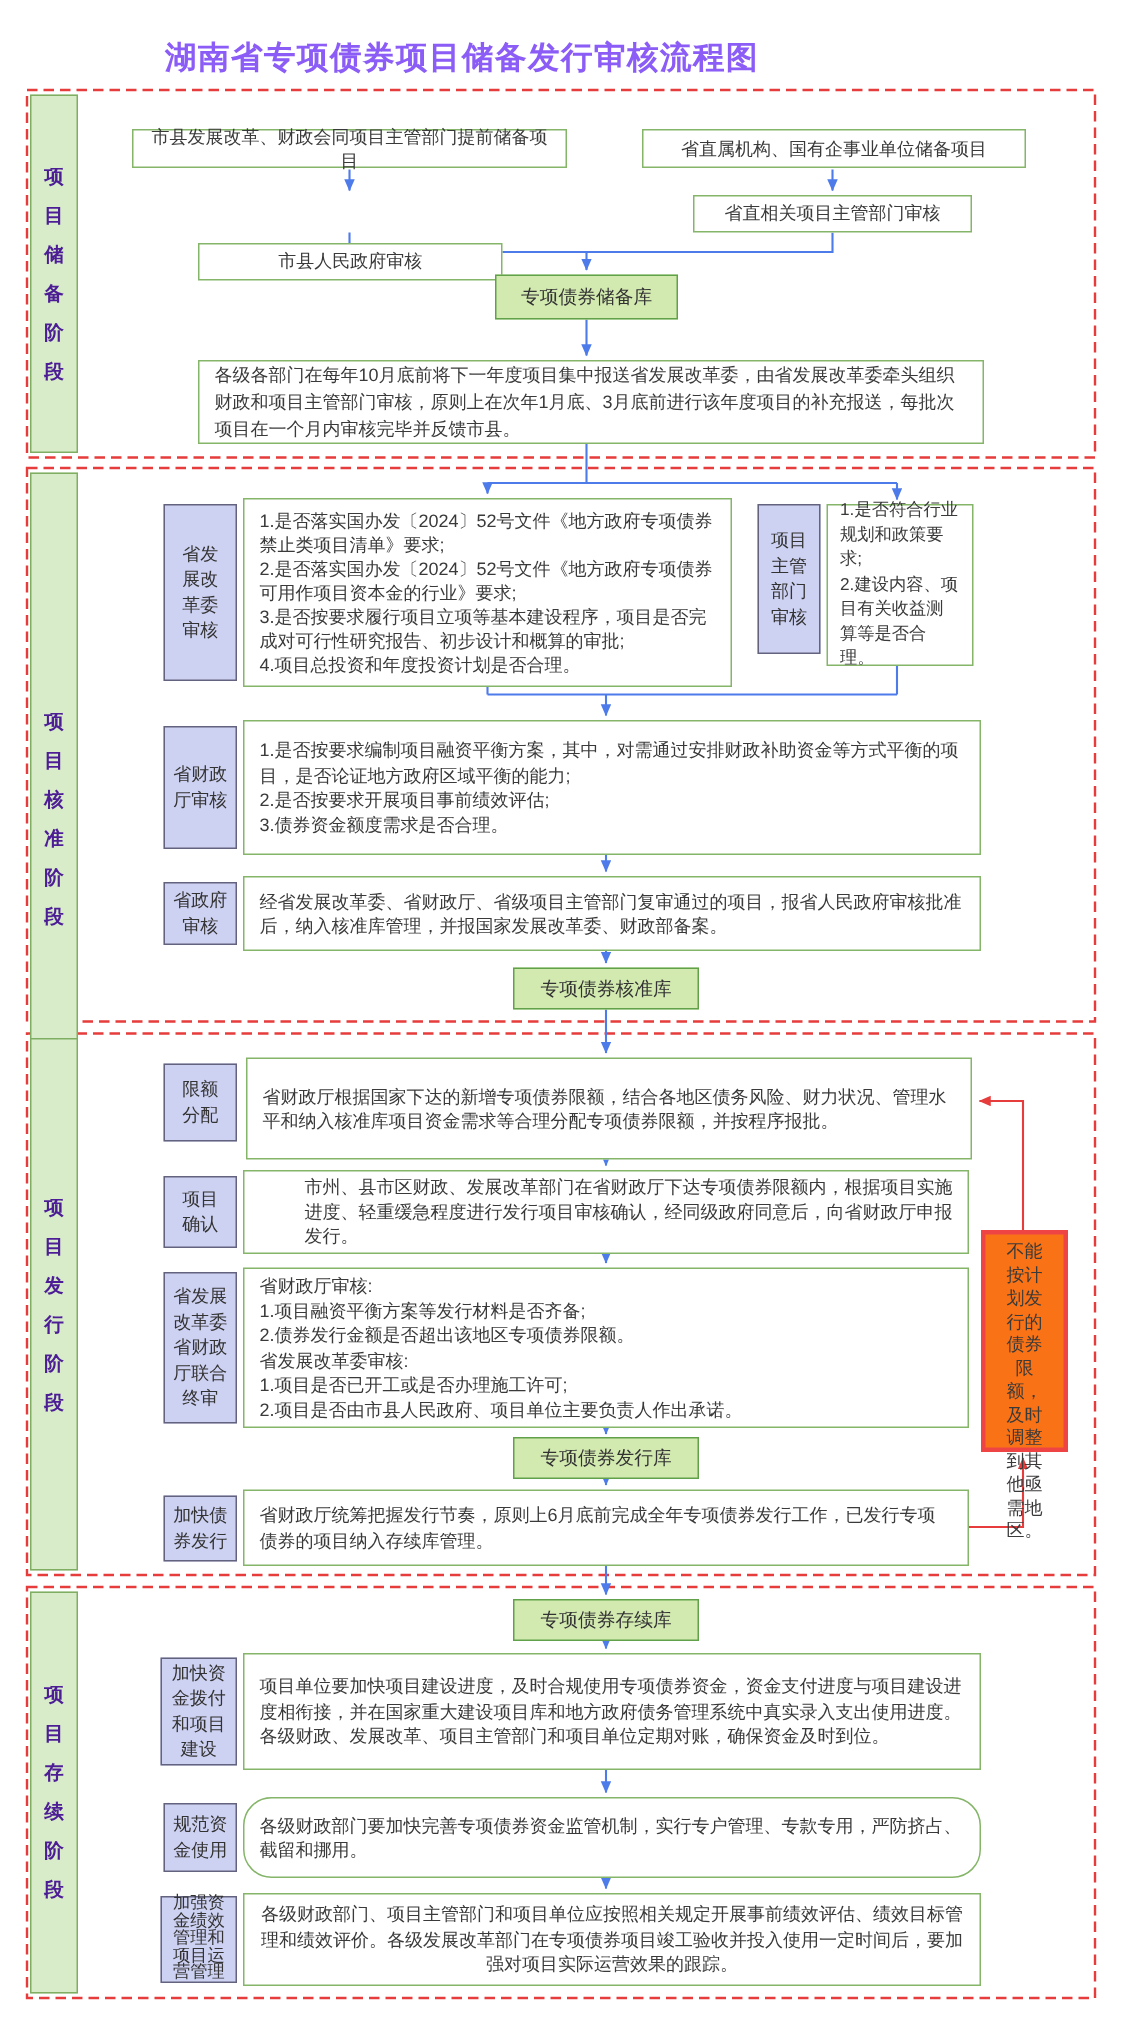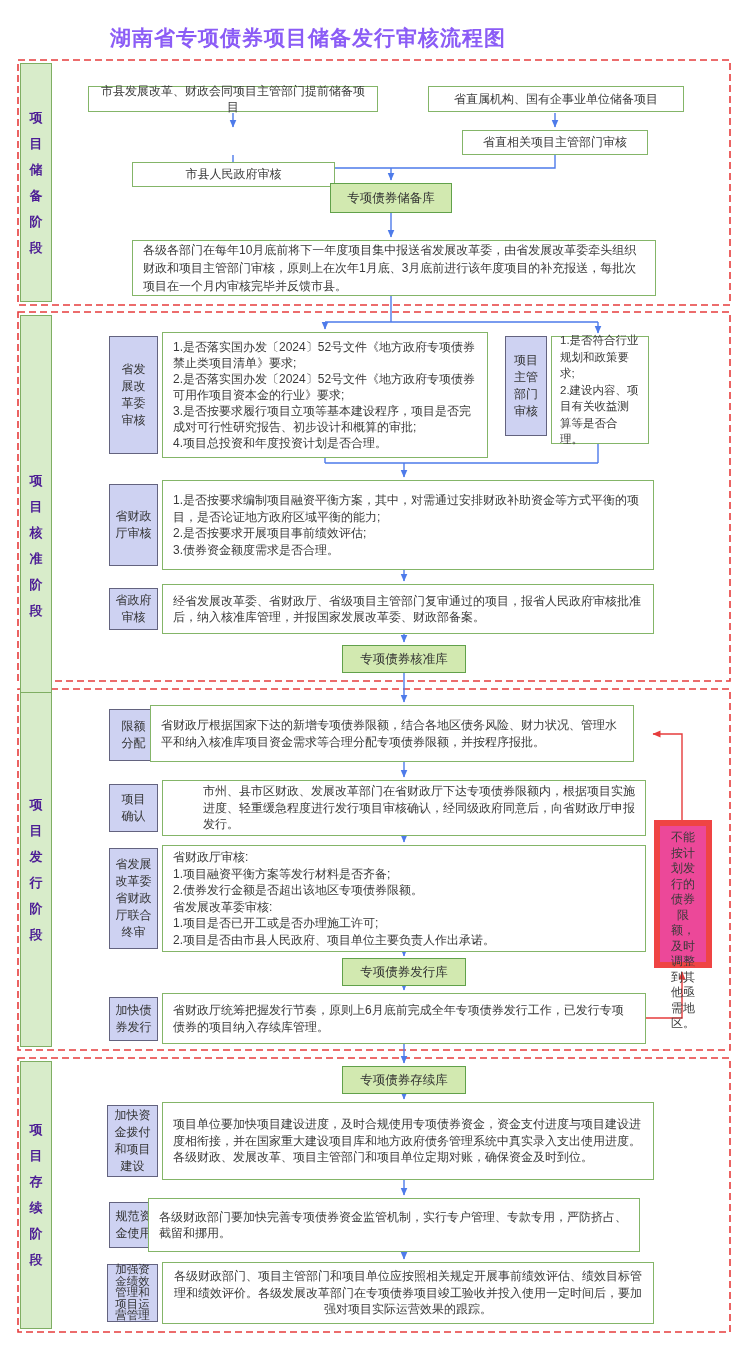--- a/index.html
+++ b/index.html
@@ -19,21 +19,21 @@
   .node.center{align-items:center;text-align:center;white-space:normal;}
   .node.small{font-size:11.5px;padding:4px 8px;}
   
   .lbl{position:absolute;background:#ced2f2;border:1px solid #63637f;box-sizing:border-box;
        display:flex;align-items:center;justify-content:center;text-align:center;
        font-size:12px;line-height:17px;white-space:pre-line;color:#333;z-index:10;}
   
   .pool{position:absolute;background:#d2e9b0;border:1px solid #61a14a;box-sizing:border-box;
         display:flex;align-items:center;justify-content:center;font-size:12.5px;color:#333;z-index:10;}
   
-  .sidenote{position:absolute;background:#ec4899;border:6px solid #ef4444;box-sizing:border-box;
+  .sidenote{position:absolute;background:#f97316;border:3px solid #ef4444;box-sizing:border-box;
         font-size:12px;line-height:15.5px;text-align:center;padding:4px 9px;color:#3a3a3a;z-index:10;}
   svg.layer{position:absolute;left:0;top:0;z-index:5;pointer-events:none;}
 </style>
 </head>
 <body>
 
 <div id="canvas">
 
   <div class="title">湖南省专项债券项目储备发行审核流程图</div>
 
@@ -130,21 +130,21 @@
   <div class="lbl" style="left:109px;top:588px;width:49px;height:42px;">省政府
 审核</div>
   <div class="node" style="left:162px;top:584px;width:492px;height:50px;">经省发展改革委、省财政厅、省级项目主管部门复审通过的项目，报省人民政府审核批准后，纳入核准库管理，并报国家发展改革委、财政部备案。</div>
   <div class="pool" style="left:342px;top:645px;width:124px;height:28px;">专项债券核准库</div>
 
   <div class="pbar" style="top:692px;height:355px;">
     <div class="vtxt">项目发行阶段</div>
   </div>
   <div class="lbl" style="left:109px;top:709px;width:49px;height:52px;">限额
 分配</div>
-  <div class="node" style="left:150px;top:705px;width:484px;height:57px;">省财政厅根据国家下达的新增专项债券限额，结合各地区债务风险、财力状况、管理水平和纳入核准库项目资金需求等合理分配专项债券限额，并按程序报批。</div>
+  <div class="node" style="left:164px;top:705px;width:484px;height:68px;">省财政厅根据国家下达的新增专项债券限额，结合各地区债务风险、财力状况、管理水平和纳入核准库项目资金需求等合理分配专项债券限额，并按程序报批。</div>
   <div class="lbl" style="left:109px;top:784px;width:49px;height:48px;">项目
 确认</div>
   <div class="node" style="left:162px;top:780px;width:484px;height:56px;padding-left:40px;">市州、县市区财政、发展改革部门在省财政厅下达专项债券限额内，根据项目实施进度、轻重缓急程度进行发行项目审核确认，经同级政府同意后，向省财政厅申报发行。</div>
   <div class="lbl" style="left:109px;top:848px;width:49px;height:101px;">省发展
 改革委
 省财政
 厅联合
 终审</div>
   <div class="node" style="left:162px;top:845px;width:484px;height:107px;">省财政厅审核:
 1.项目融资平衡方案等发行材料是否齐备;
@@ -162,21 +162,21 @@
     <div class="vtxt">项目存续阶段</div>
   </div>
   <div class="pool" style="left:342px;top:1066px;width:124px;height:28px;">专项债券存续库</div>
   <div class="lbl" style="left:107px;top:1105px;width:51px;height:72px;">加快资
 金拨付
 和项目
 建设</div>
   <div class="node" style="left:162px;top:1102px;width:492px;height:78px;">项目单位要加快项目建设进度，及时合规使用专项债券资金，资金支付进度与项目建设进度相衔接，并在国家重大建设项目库和地方政府债务管理系统中真实录入支出使用进度。各级财政、发展改革、项目主管部门和项目单位定期对账，确保资金及时到位。</div>
   <div class="lbl" style="left:109px;top:1202px;width:49px;height:46px;">规范资
 金使用</div>
-  <div class="node" style="left:148px;top:1198px;width:492px;height:54px;">各级财政部门要加快完善专项债券资金监管机制，实行专户管理、专款专用，严防挤占、截留和挪用。</div>
+  <div class="node" style="left:162px;top:1198px;width:492px;height:54px;border-radius:19px;">各级财政部门要加快完善专项债券资金监管机制，实行专户管理、专款专用，严防挤占、截留和挪用。</div>
   <div class="lbl" style="left:107px;top:1264px;width:51px;height:58px;line-height:11.5px;font-size:11.5px;">加强资
 金绩效
 管理和
 项目运
 营管理</div>
   <div class="node" style="left:162px;top:1262px;width:492px;height:62px;text-align:center;">各级财政部门、项目主管部门和项目单位应按照相关规定开展事前绩效评估、绩效目标管理和绩效评价。各级发展改革部门在专项债券项目竣工验收并投入使用一定时间后，要加强对项目实际运营效果的跟踪。</div>
 
 </div>
 
 </body></html>

